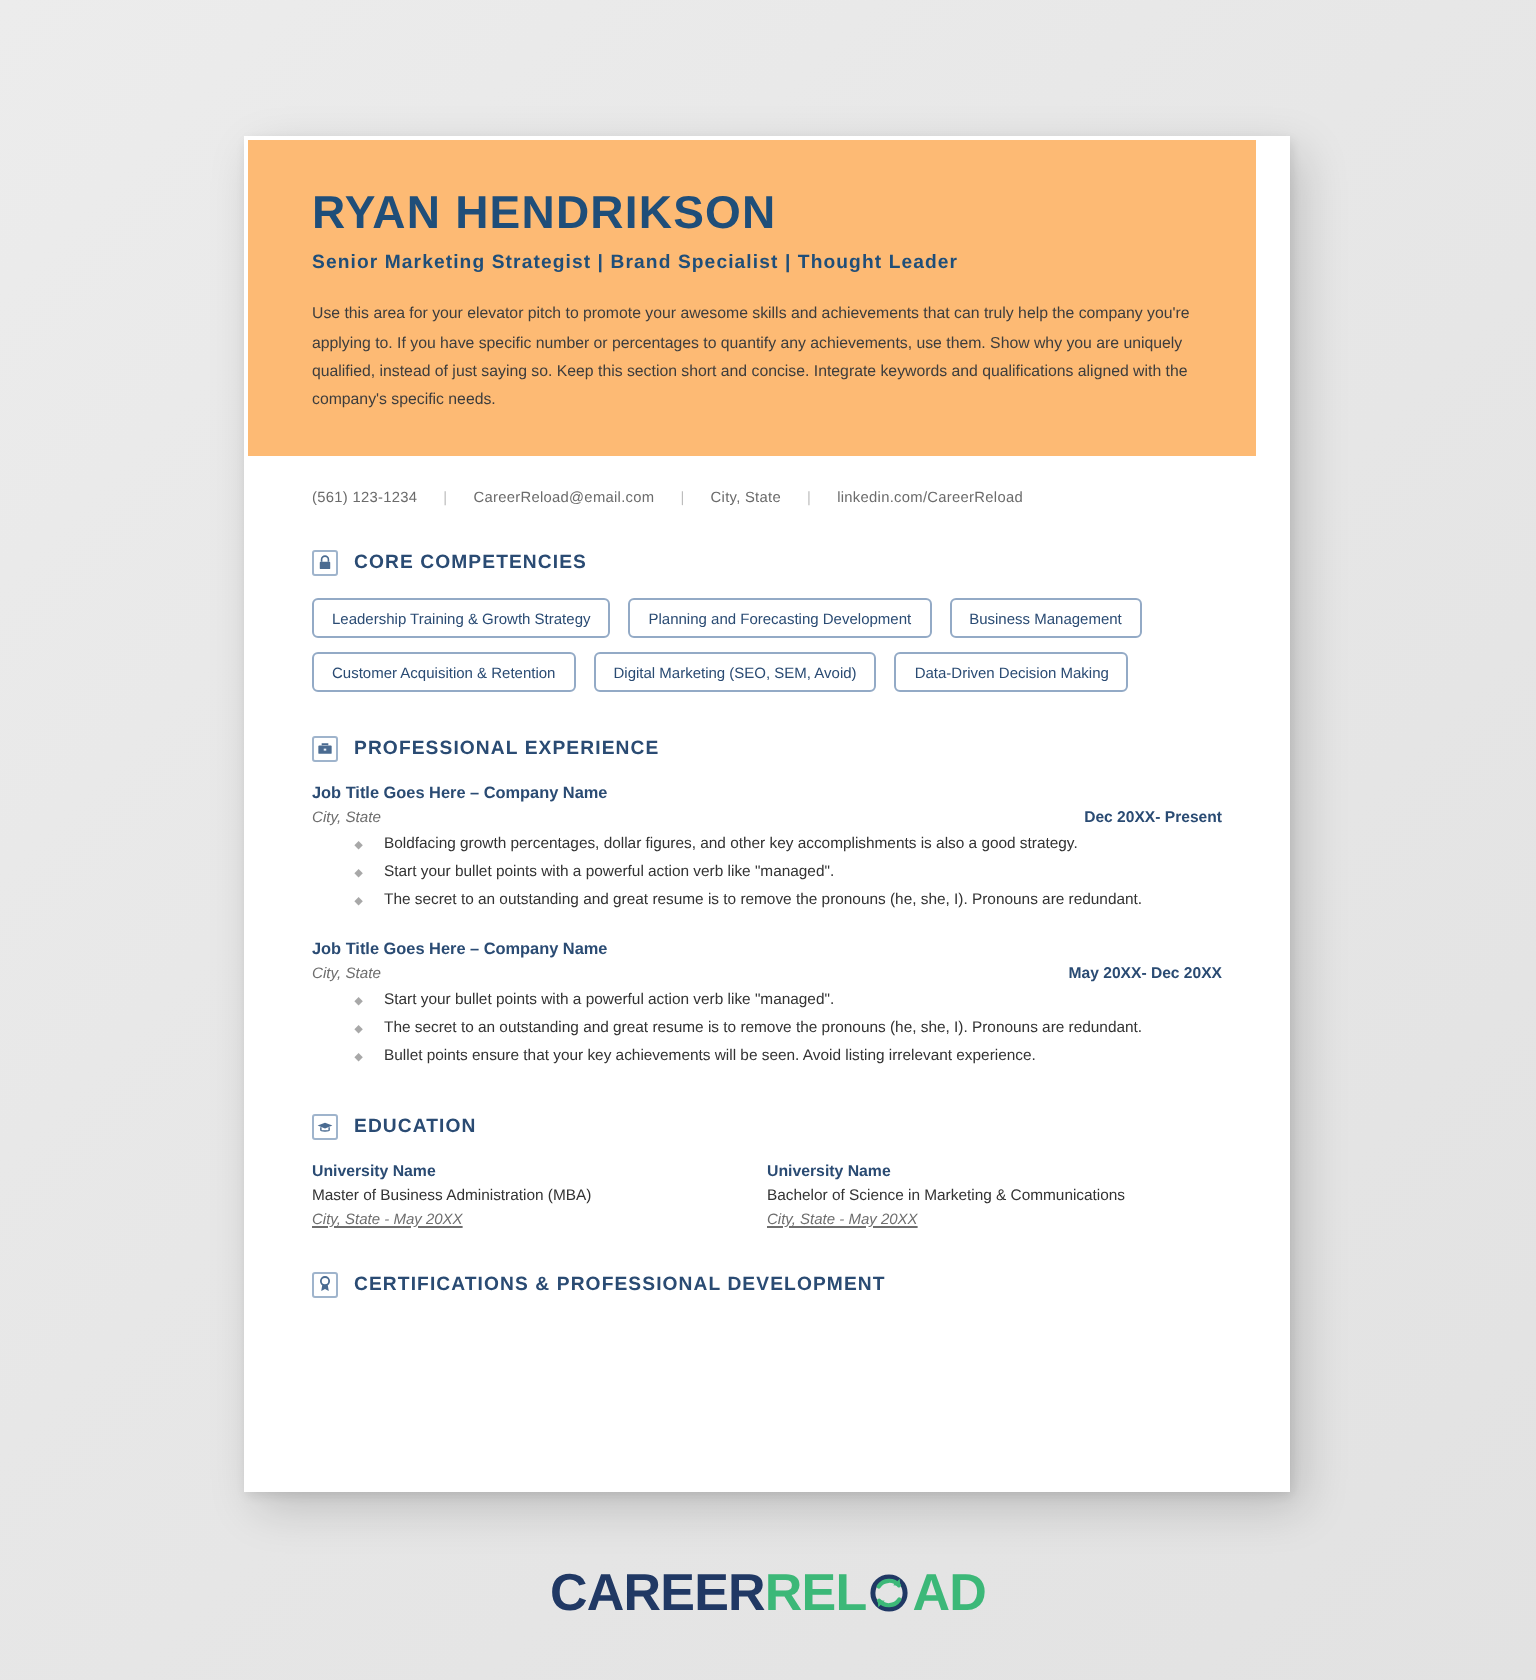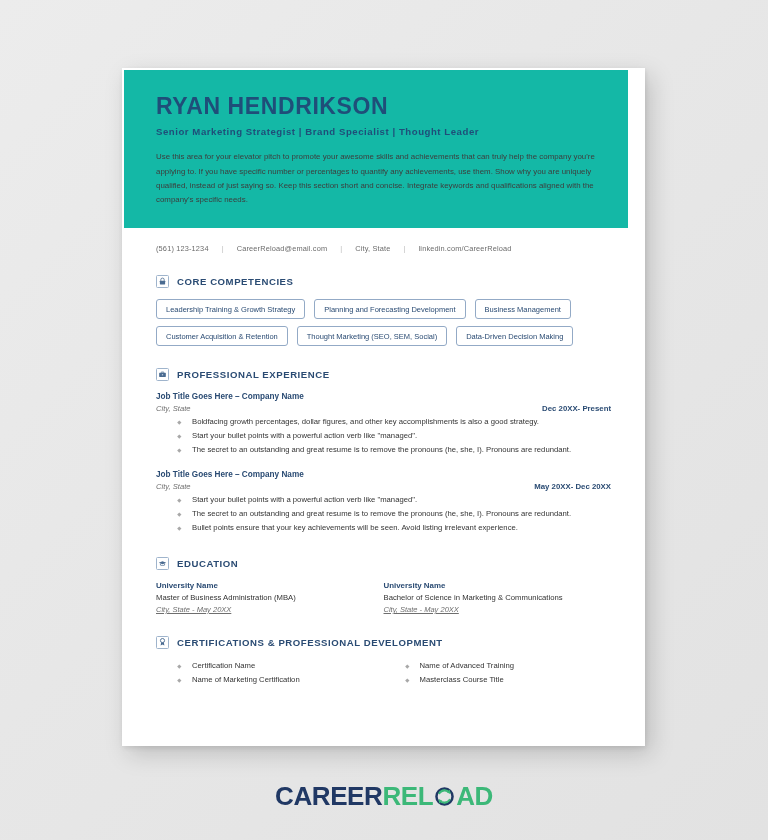--- a/index.html
+++ b/index.html
@@ -26,21 +26,21 @@
     top: 68px;
     width: 523px;
     height: 678px;
     background: #ffffff;
     box-shadow: 6px 8px 22px rgba(0,0,0,0.17), 1px 2px 5px rgba(0,0,0,0.09);
     overflow: hidden;
   }
   
   .banner {
     margin: 2px 17px 0 2px;
-    background: #14b8a6;
+    background: #fdba74;
     padding: 24px 26px 20px 32px;
     box-sizing: border-box;
     height: 158px;
   }
   .full-name {
     font-size: 23px;
     font-weight: bold;
     letter-spacing: 0.6px;
     color: #1f4e79;
     margin: 0 0 7px 0;
@@ -250,21 +250,21 @@
         <span class="sec-title">CORE COMPETENCIES</span>
       </div>
       <div class="pill-rows">
         <div class="pill-row">
           <span class="pill">Leadership Training &amp; Growth Strategy</span>
           <span class="pill">Planning and Forecasting Development</span>
           <span class="pill">Business Management</span>
         </div>
         <div class="pill-row">
           <span class="pill">Customer Acquisition &amp; Retention</span>
-          <span class="pill">Thought Marketing (SEO, SEM, Social)</span>
+          <span class="pill">Digital Marketing (SEO, SEM, Avoid)</span>
           <span class="pill">Data-Driven Decision Making</span>
         </div>
       </div>
     </div>
 
     <div class="section">
       <div class="sec-head">
         <span class="sec-icon">
           <svg width="9" height="9" viewBox="0 0 10 10" aria-hidden="true">
             <path d="M3.6 2.9V2.3h2.8v0.6" fill="none" stroke="#4a6b91" stroke-width="0.9"></path>
@@ -328,34 +328,20 @@
 
     <div class="section">
       <div class="sec-head">
         <span class="sec-icon">
           <svg width="9" height="10" viewBox="0 0 10 11" aria-hidden="true">
             <circle cx="5" cy="3.9" r="2.3" fill="none" stroke="#4a6b91" stroke-width="1"></circle>
             <path d="M3.5 6.1 2.9 9.4l2.1-1.1 2.1 1.1-0.6-3.3" fill="#4a6b91"></path>
           </svg>
         </span>
         <span class="sec-title">CERTIFICATIONS &amp; PROFESSIONAL DEVELOPMENT</span>
-      </div>
-      <div class="cert-grid">
-        <div class="cert-col">
-          <ul class="bullets">
-            <li>Certification Name</li>
-            <li>Name of Marketing Certification</li>
-          </ul>
-        </div>
-        <div class="cert-col">
-          <ul class="bullets">
-            <li>Name of Advanced Training</li>
-            <li>Masterclass Course Title</li>
-          </ul>
-        </div>
       </div>
     </div>
 
   </div>
 
   <div class="logo">
     <span class="logo-text logo-career">CAREER</span>
       <span class="logo-text logo-rel">REL</span>
       <span class="logo-o">
       <svg width="23" height="23" viewBox="0 0 24 24" aria-hidden="true">

